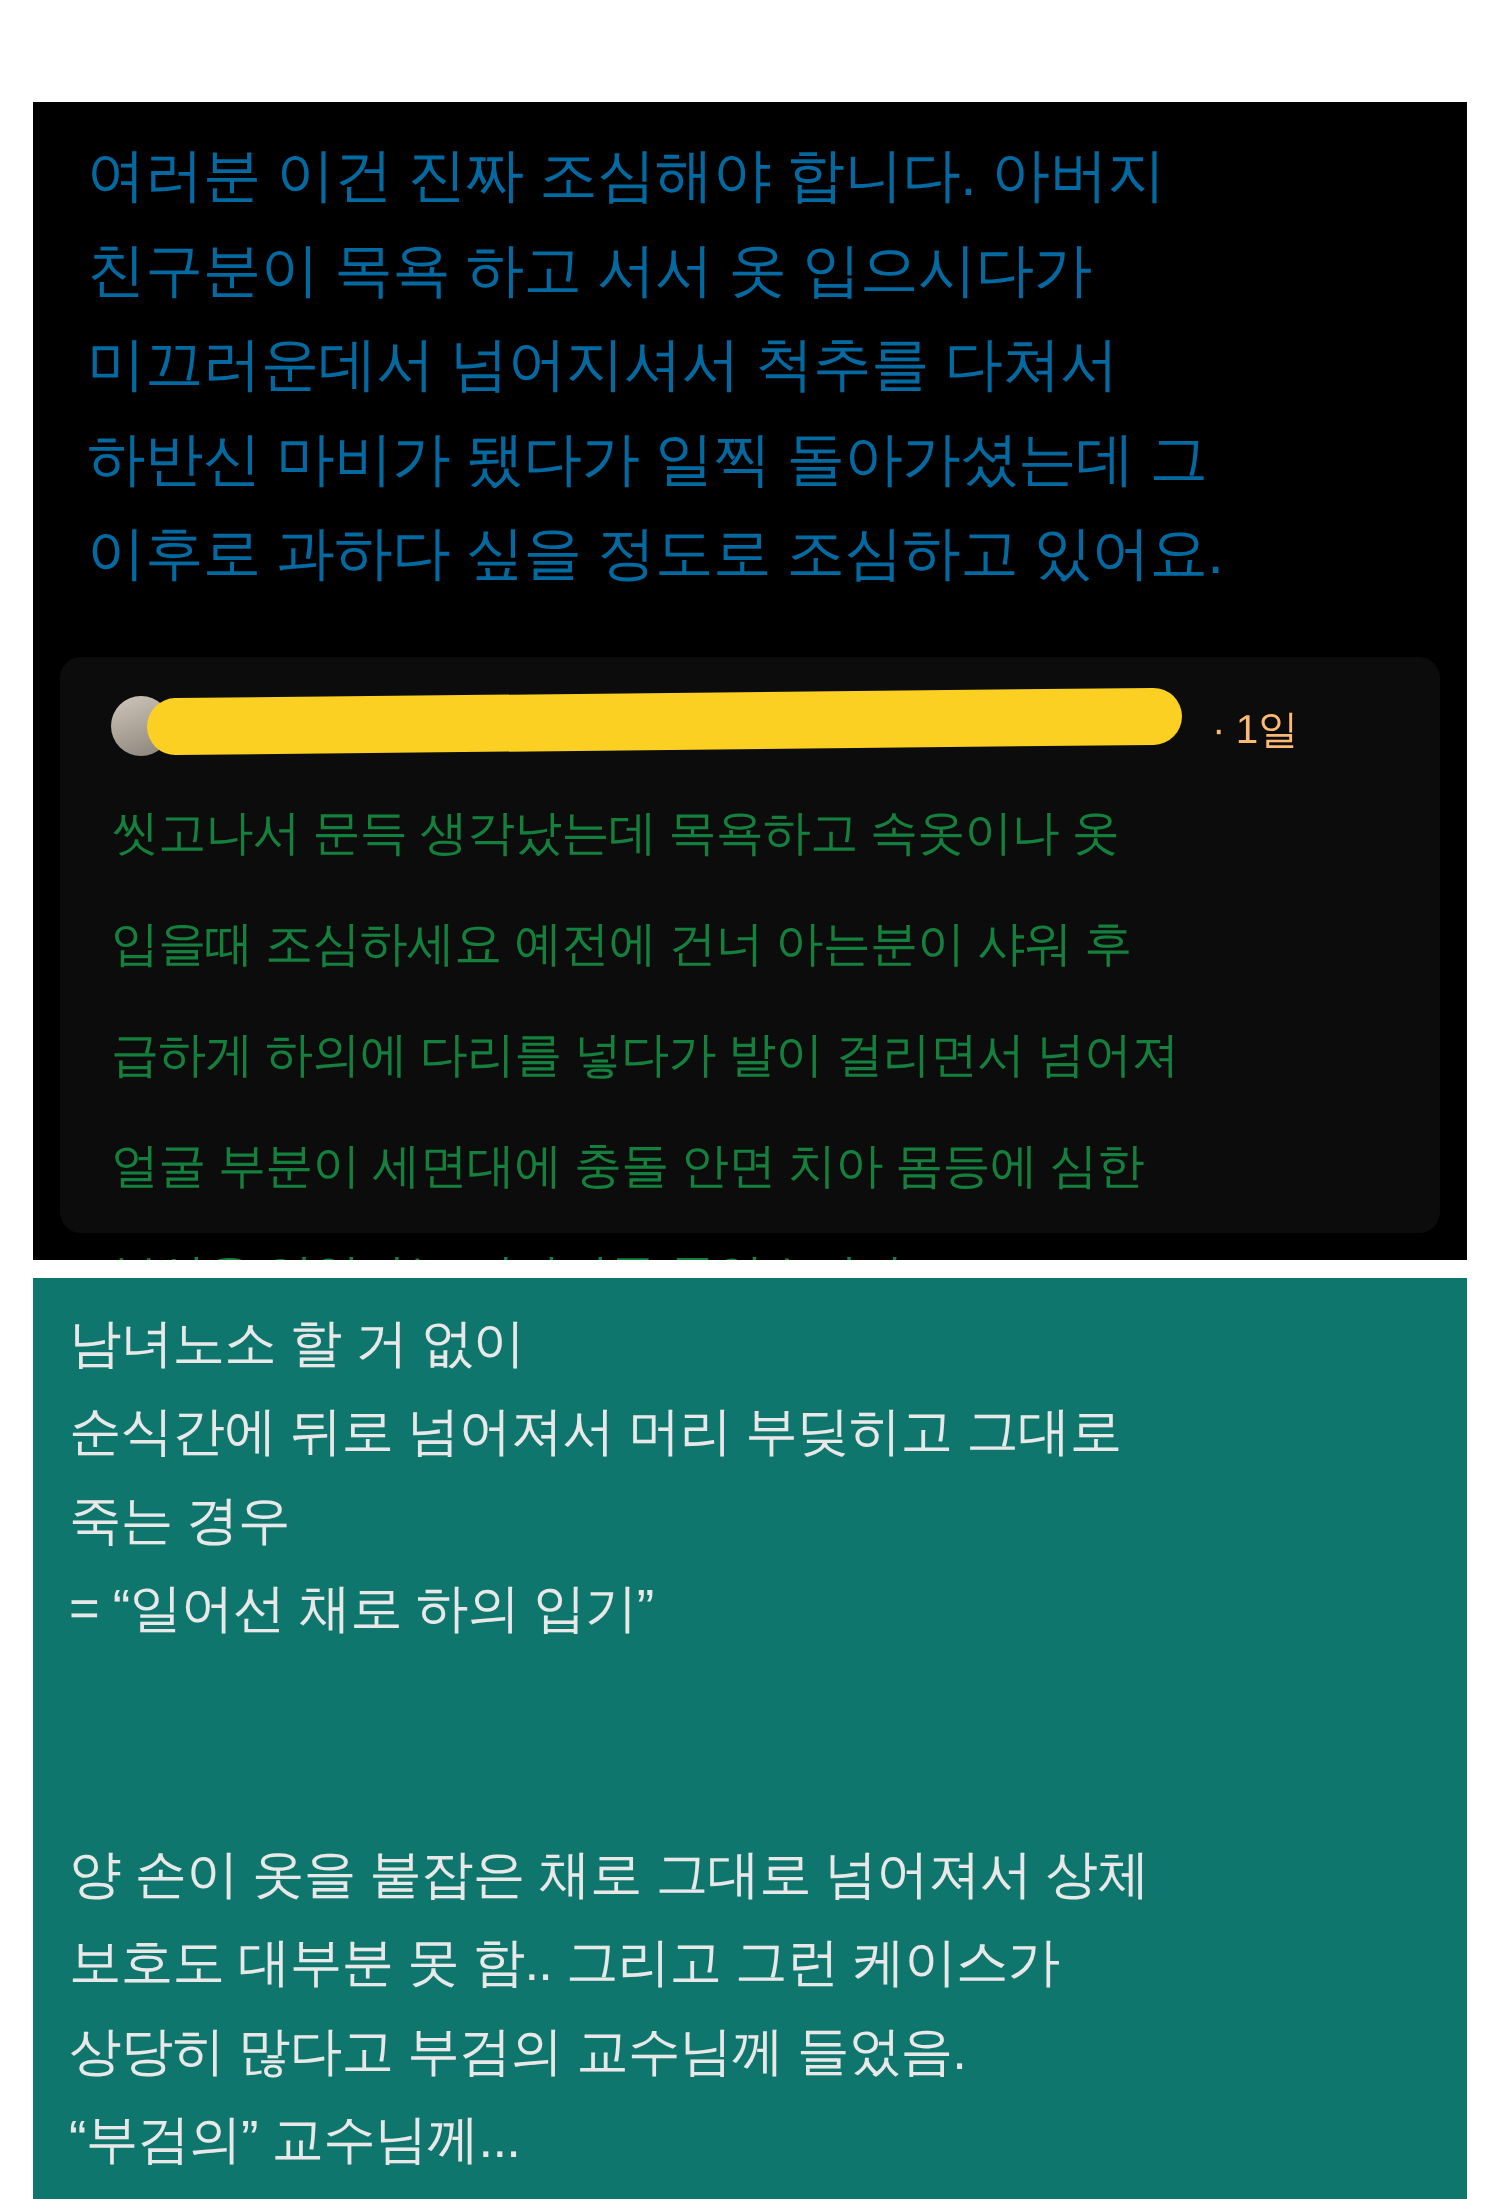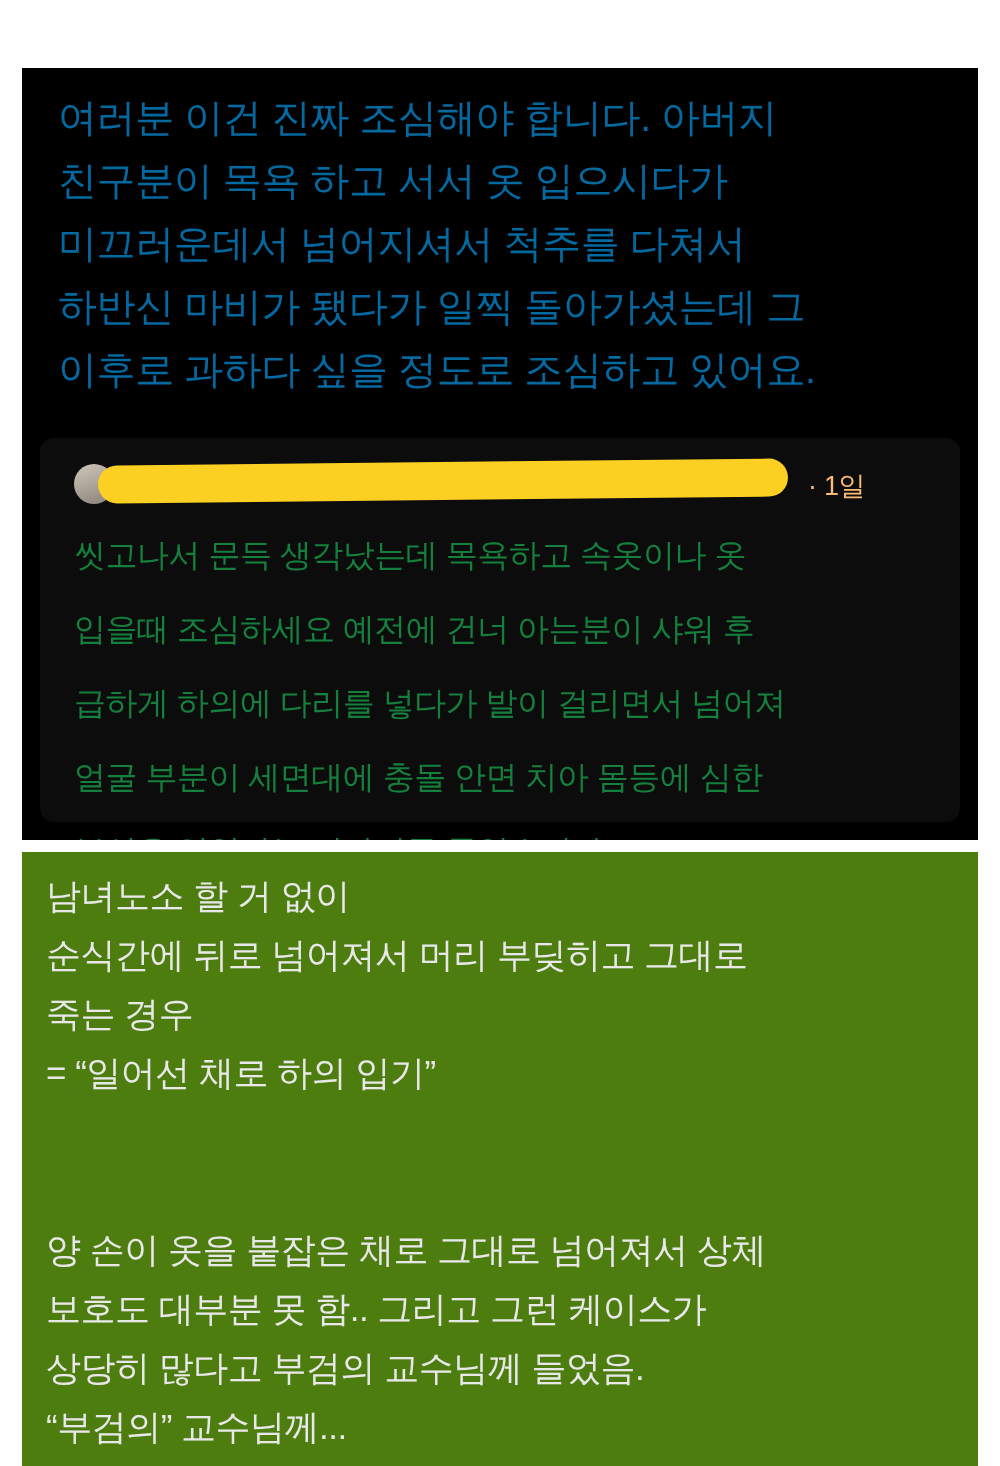--- a/index.html
+++ b/index.html
@@ -106,21 +106,21 @@
     white-space: pre-line;
   }
 
   
   .card-bottom {
     position: absolute;
     left: 22px;
     top: 852px;
     width: 956px;
     height: 614px;
-    background: #4d7c0f;
+    background: #0f766e;
     overflow: hidden;
   }
   .reply-text {
     position: absolute;
     left: 24px;
     top: 14px;
     width: 920px;
     color: #e8e8e8;
     font-size: 35px;
     line-height: 59px;

